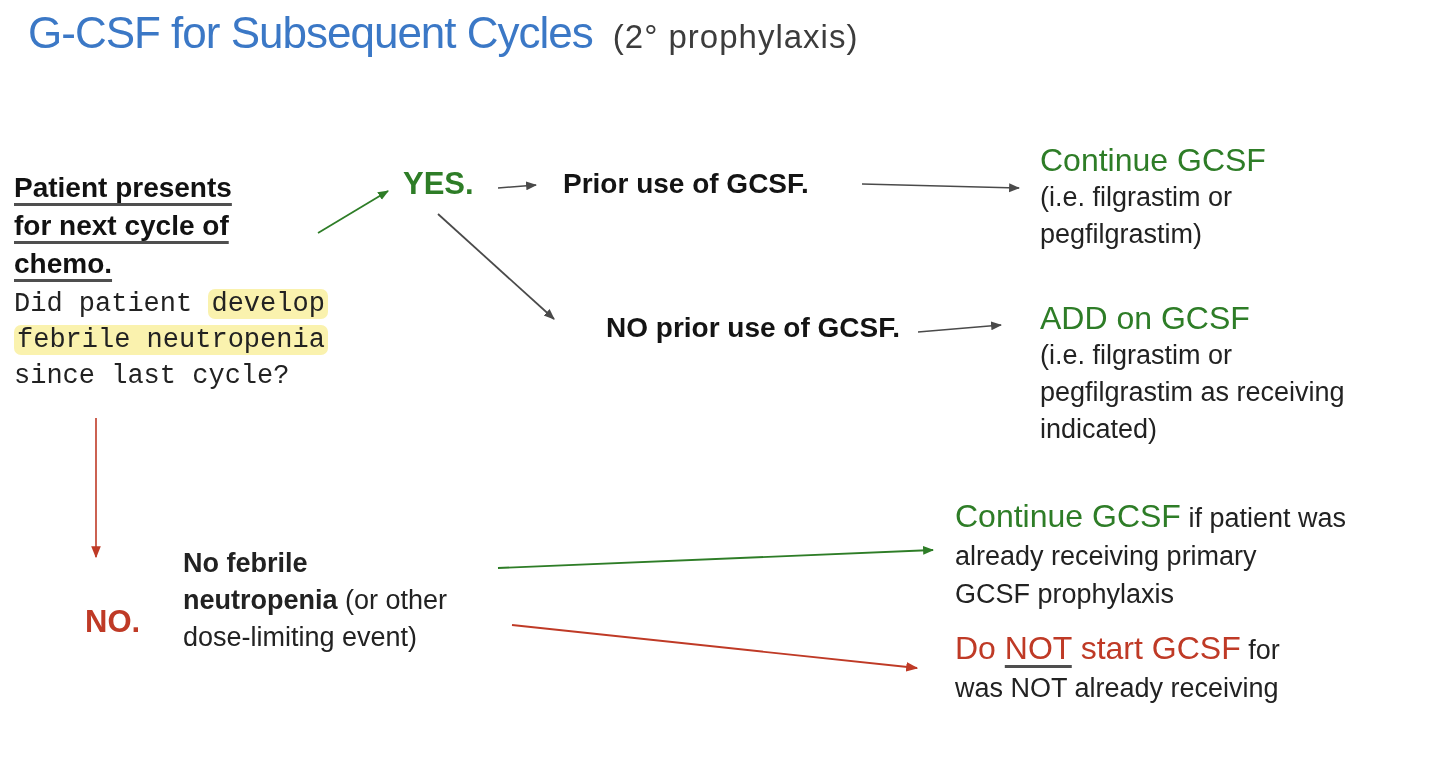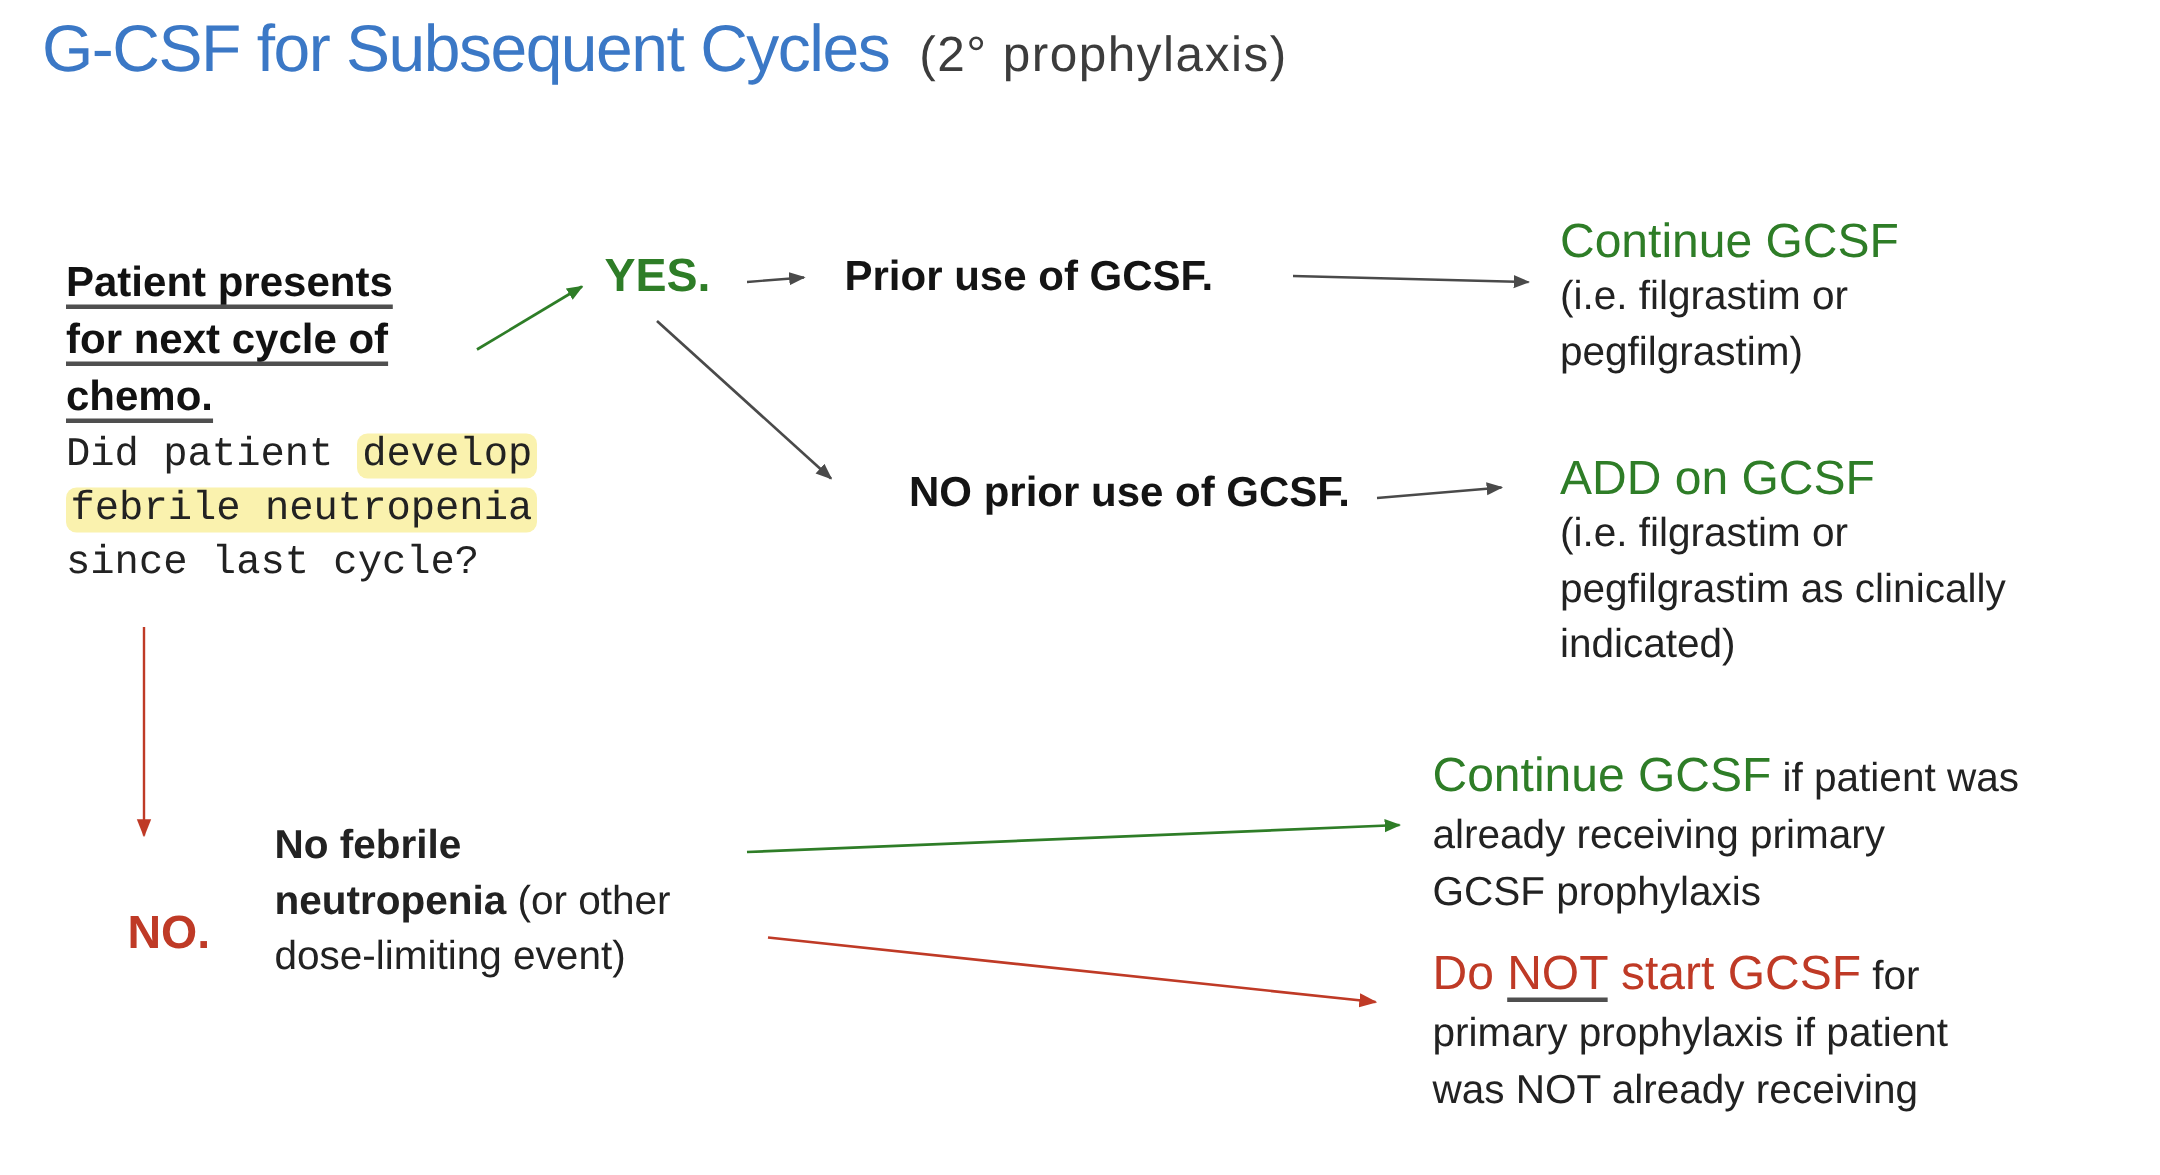--- a/index.html
+++ b/index.html
@@ -16,21 +16,21 @@
     text-decoration-thickness:2.5px;
     text-underline-offset:6px;
     text-decoration-color:#4f4f4f;
   }
   .hl{background:var(--highlight-yellow,#faf2ae);border-radius:7px;padding:0 3px;}
   
   .title-wrap{left:28px;top:8px;white-space:nowrap;}
   .title-main{font-size:44px;font-weight:500;letter-spacing:-1px;color:var(--title-blue,#3b78c6);}
   .title-note{font-size:33px;color:#3c3c3c;margin-left:20px;letter-spacing:1px;}
   
-  .start{left:44px;top:169px;width:315px;}
+  .start{left:14px;top:169px;width:315px;}
   .start .head{font-size:28px;line-height:38px;font-weight:bold;color:#121212;}
   .start .q{font-size:27px;line-height:36px;color:#222222;margin-top:3px;font-family:Liberation Mono, monospace;}
   
   .node-yes{left:403px;top:166px;font-size:31px;}
   .lbl-prior{left:563px;top:168px;font-size:28px;color:#141414;}
   .lbl-noprior{left:606px;top:312px;font-size:28px;color:#141414;}
   .node-no{left:85px;top:604px;font-size:31px;}
   
   .blk{font-size:27px;line-height:37px;color:#222222;}
   .blk .t{font-size:32px;font-weight:normal;}
@@ -100,21 +100,21 @@
     <div class="t green">Continue GCSF</div>
     <div>(i.e. filgrastim or</div>
     <div>pegfilgrastim)</div>
   </div>
 
   <div class="abs lbl-noprior b">NO prior use of GCSF.</div>
 
   <div class="abs blk blk-add">
     <div class="t green">ADD on GCSF</div>
     <div>(i.e. filgrastim or</div>
-    <div>pegfilgrastim as clinically</div>
+    <div>pegfilgrastim as receiving</div>
     <div>indicated)</div>
   </div>
 
   <div class="abs node-no b red">NO.</div>
 
   <div class="abs blk blk-nofn">
     <div><span class="b">No febrile</span></div>
     <div><span class="b">neutropenia</span><span> (or other</span></div>
     <div>dose-limiting event)</div>
   </div>
@@ -122,17 +122,16 @@
   <div class="abs blk blk-contif">
     <div><span class="t green">Continue GCSF</span><span> if patient was</span></div>
     <div>already receiving primary</div>
     <div>GCSF prophylaxis</div>
   </div>
 
   <div class="abs blk blk-donot">
     <div>
       <span class="t red">Do </span><span class="t red u">NOT</span><span class="t red"> start GCSF</span><span> for</span>
     </div>
-    <div>primary prophylaxis if patient</div>
     <div>was NOT already receiving</div>
   </div>
 
 </div>
 
 </body></html>

